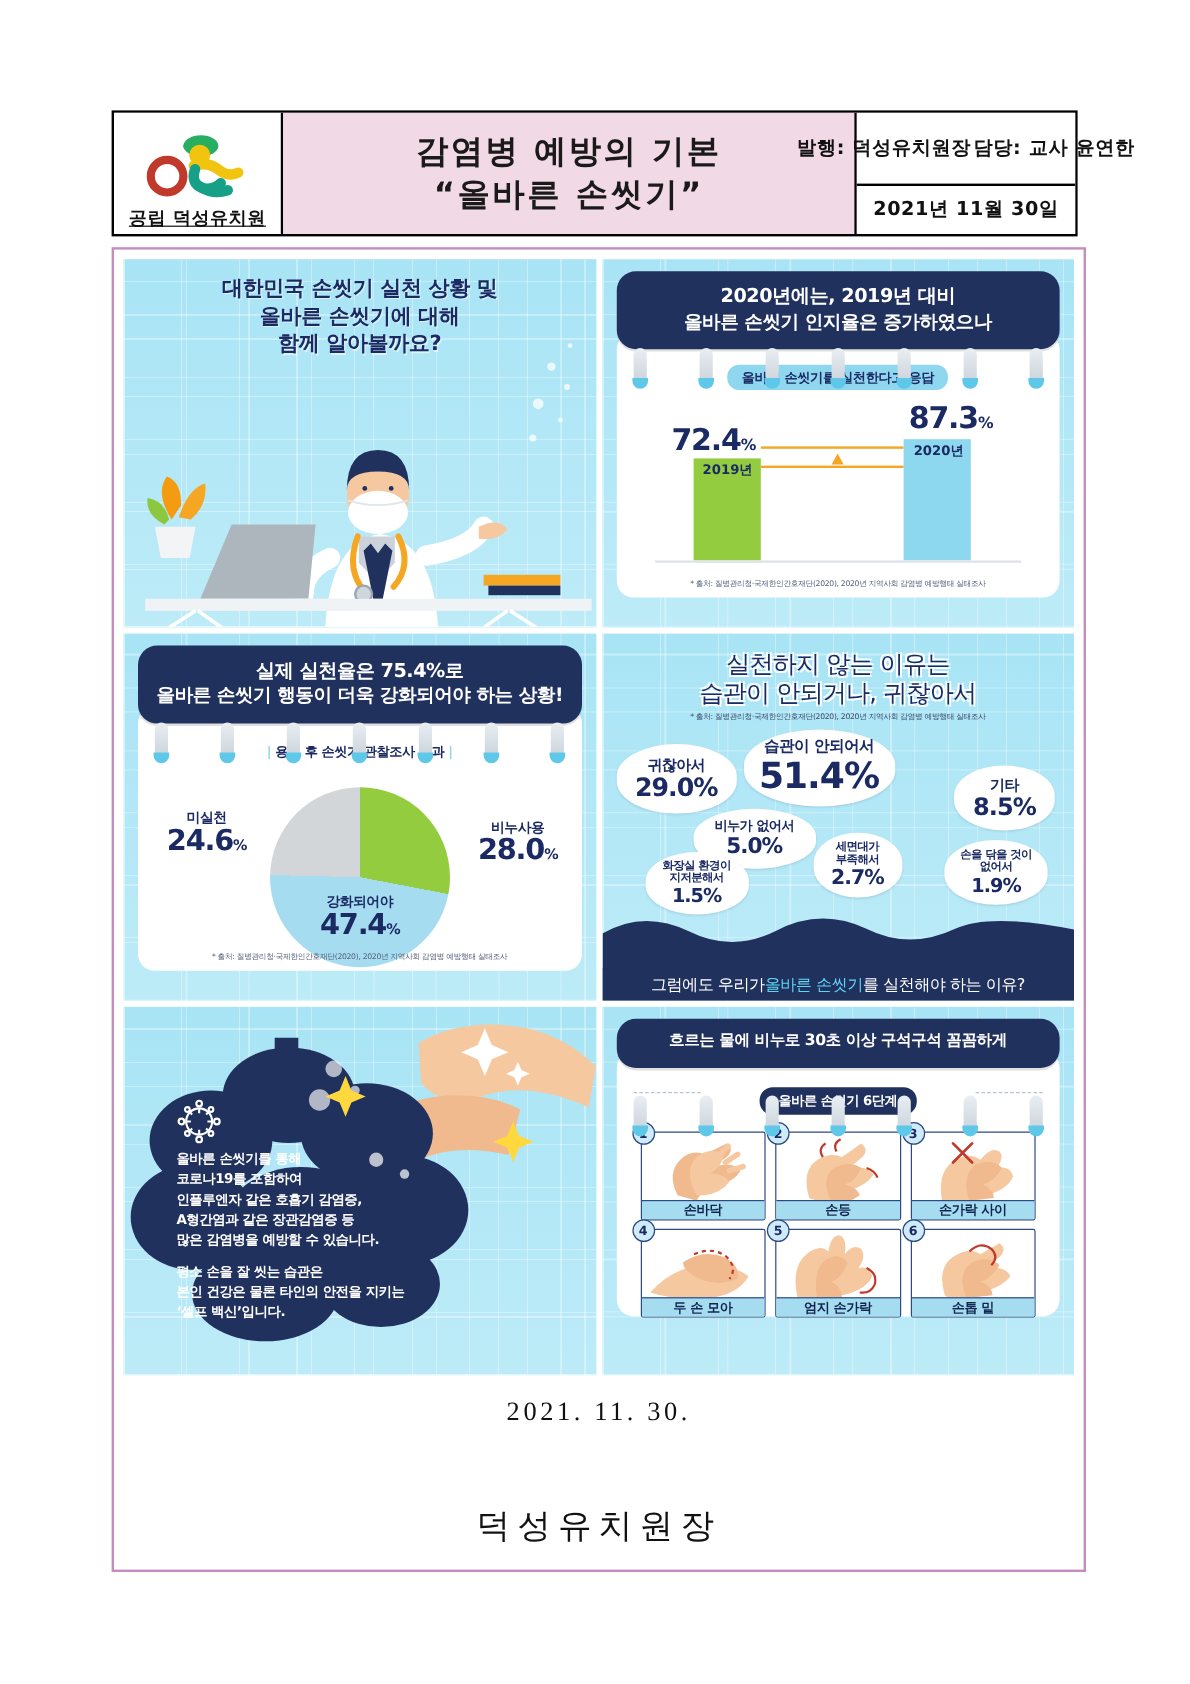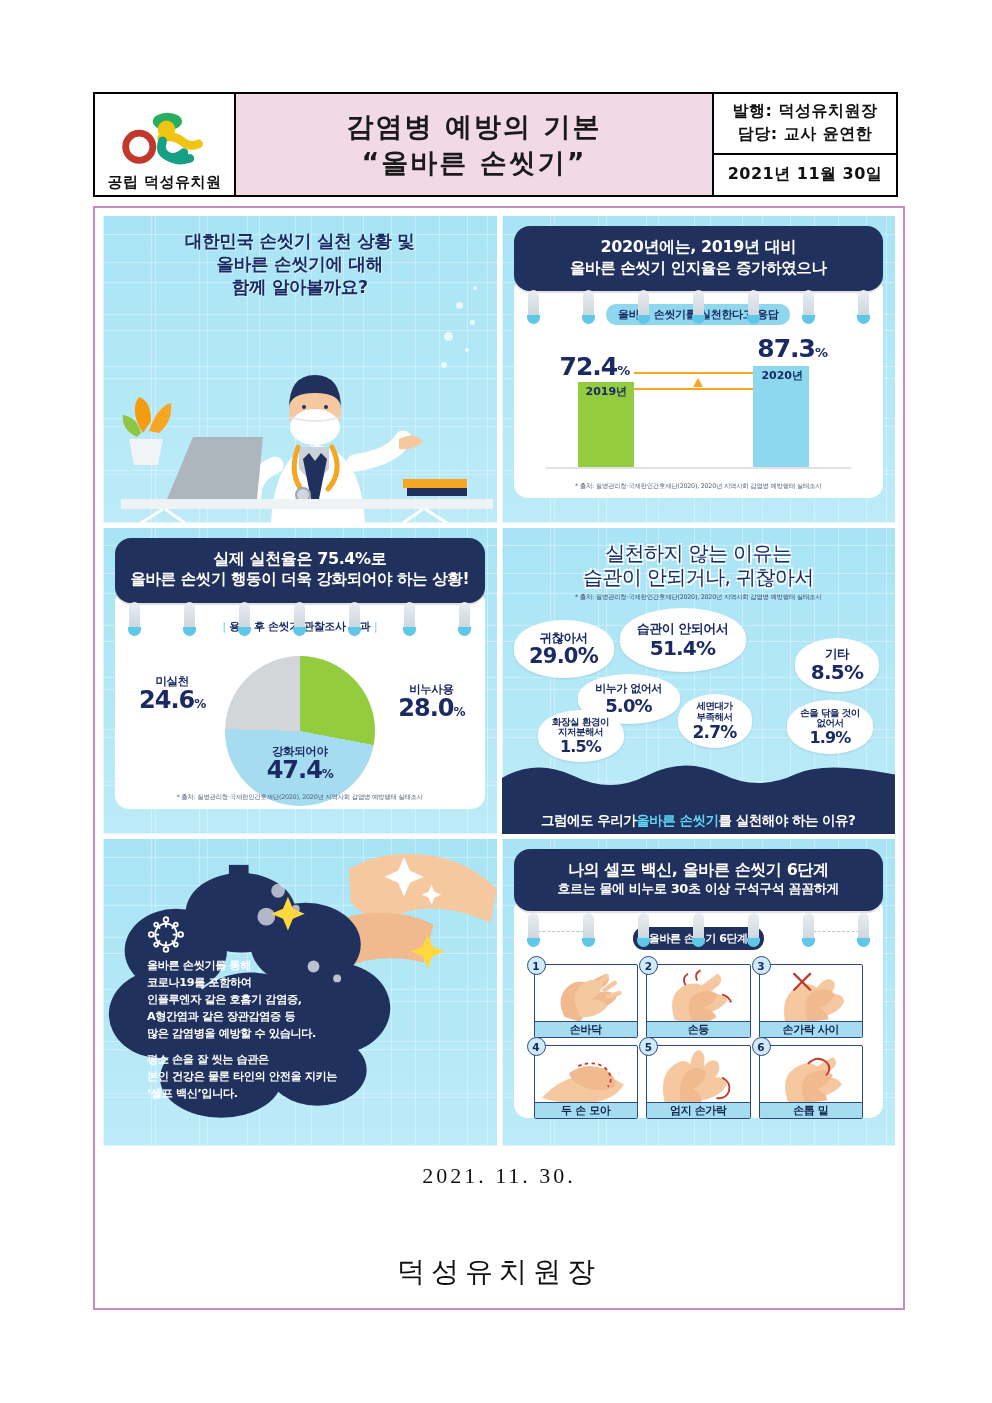--- a/index.html
+++ b/index.html
@@ -18,34 +18,34 @@
     display: flex; border: 2px solid #000;
   }
   .hdr-logo {
     width: 141px; border-right: 2px solid #000;
     display: flex; flex-direction: column; align-items: center; justify-content: flex-end;
     padding-bottom: 2px; background: #fff;
   }
   .logo-mark { width: 100%; height: 68px; display: block; }
   .logo-caption {
     font-size: 15px; font-weight: bold; color: #111; letter-spacing: 0.5px;
-    white-space: nowrap; line-height: 1.1; padding-bottom: 3px;
+    white-space: nowrap; line-height: 1.1; padding-bottom: 3px; text-decoration: underline;
   }
   .hdr-title {
     flex: 1; background: #f2d9e6; border-right: 2px solid #000;
     display: flex; flex-direction: column; align-items: center; justify-content: center;
     gap: 4px;
   }
   .hdr-title .t1, .hdr-title .t2 {
     font-size: 27px; font-weight: bold; color: #1a1a1a; letter-spacing: 2px; line-height: 1.15;
   }
   .hdr-meta { width: 182px; display: flex; flex-direction: column; background: #fff; }
   .hdr-meta-top {
     flex: 1.45; border-bottom: 2px solid #000;
-    display: flex; flex-direction: column; align-items: center; justify-content: center; gap: 2px;
+    display: flex; flex-direction: row; align-items: center; justify-content: center; gap: 2px;
   }
   .hdr-meta-bot { flex: 1; display: flex; align-items: center; justify-content: center; }
   .meta-line { font-size: 16px; font-weight: bold; color: #111; white-space: nowrap; letter-spacing: 0.5px; }
   .meta-date { font-size: 16px; font-weight: bold; color: #111; white-space: nowrap; letter-spacing: 0.5px; }
 
   
   .info-frame {
     position: absolute; left: 93px; top: 206px; width: 812px; height: 1104px;
     border: 2px solid #c58cc0; background: #fff; padding: 8px;
   }
@@ -155,21 +155,21 @@
     box-shadow: 0 1px 2px rgba(30,50,90,.13);
   }
   .bub .nm { letter-spacing: -0.5px; }
   .bub .vl { letter-spacing: -0.8px; }
   .wave {
     position: absolute; z-index: 3; left: 0; right: 0; bottom: 26px; height: 56px;
   }
   .p4-foot {
     position: absolute; z-index: 5; left: 0; right: 0; bottom: 0; height: 27px;
     background: #21315e; display: flex; align-items: center; justify-content: center;
-    color: #fff; font-size: 13.5px; font-weight: bold; letter-spacing: -0.5px; text-align: center;
+    color: #fff; font-size: 13.5px; font-weight: normal; letter-spacing: -0.5px; text-align: center;
   }
   .p4-foot .cy { color: #5fd6f5; }
 
   
   .cloud-panel { position: relative; }
   .cloud-txt {
     position: absolute; z-index: 6; left: 44px; top: 118px; width: 215px;
     color: #fff; font-weight: bold; font-size: 11.2px; line-height: 1.52; letter-spacing: -0.4px;
   }
   .cloud-txt .gap { display: block; height: 9px; }
@@ -384,21 +384,21 @@
         <svg class="wave" viewBox="0 0 400 56" preserveAspectRatio="none">
           <path d="M0 26 q34 -20 72 -2 q36 18 72 0 q38 -20 76 -2 q36 18 74 0 q30 -14 106 2 V56 H0 Z" fill="#21315e"></path>
         </svg>
         <div class="bub-area">
           <div class="bub" style="left:12px;top:16px;width:100px;height:58px">
             <span class="nm" style="font-size:12.5px">귀찮아서</span>
             <span class="vl" style="font-size:21px">29.0%</span>
           </div>
           <div class="bub" style="left:118px;top:4px;width:126px;height:64px">
             <span class="nm" style="font-size:13px">습관이 안되어서</span>
-            <span class="vl" style="font-size:20px">51.4%</span>
+            <span class="vl" style="font-size:30px">51.4%</span>
           </div>
           <div class="bub" style="right:16px;top:34px;width:84px;height:54px">
             <span class="nm" style="font-size:12.5px">기타</span>
             <span class="vl" style="font-size:20px">8.5%</span>
           </div>
           <div class="bub" style="left:76px;top:70px;width:102px;height:50px">
             <span class="nm" style="font-size:11px">비누가 없어서</span>
             <span class="vl" style="font-size:18px">5.0%</span>
           </div>
           <div class="bub" style="left:176px;top:90px;width:74px;height:54px">
@@ -473,21 +473,20 @@
           <span class="gap"></span>
           <div>평소 손을 잘 씻는 습관은</div>
           <div>본인 건강은 물론 타인의 안전을 지키는</div>
           <div>‘셀프 백신’입니다.</div>
         </div>
       </div>
 
       <div class="panel">
         <div class="tile-bg"></div>
         <div class="banner">
-          <div class="b1">나의 셀프 백신, 올바른 손씻기 6단계</div>
           <div class="b2" style="font-size:13px">흐르는 물에 비누로 30초 이상 구석구석 꼼꼼하게</div>
         </div>
         <div class="pins">
           <div class="pin"></div>
           <div class="pin"></div>
           <div class="pin"></div>
           <div class="pin"></div>
           <div class="pin"></div>
           <div class="pin"></div>
           <div class="pin"></div>

